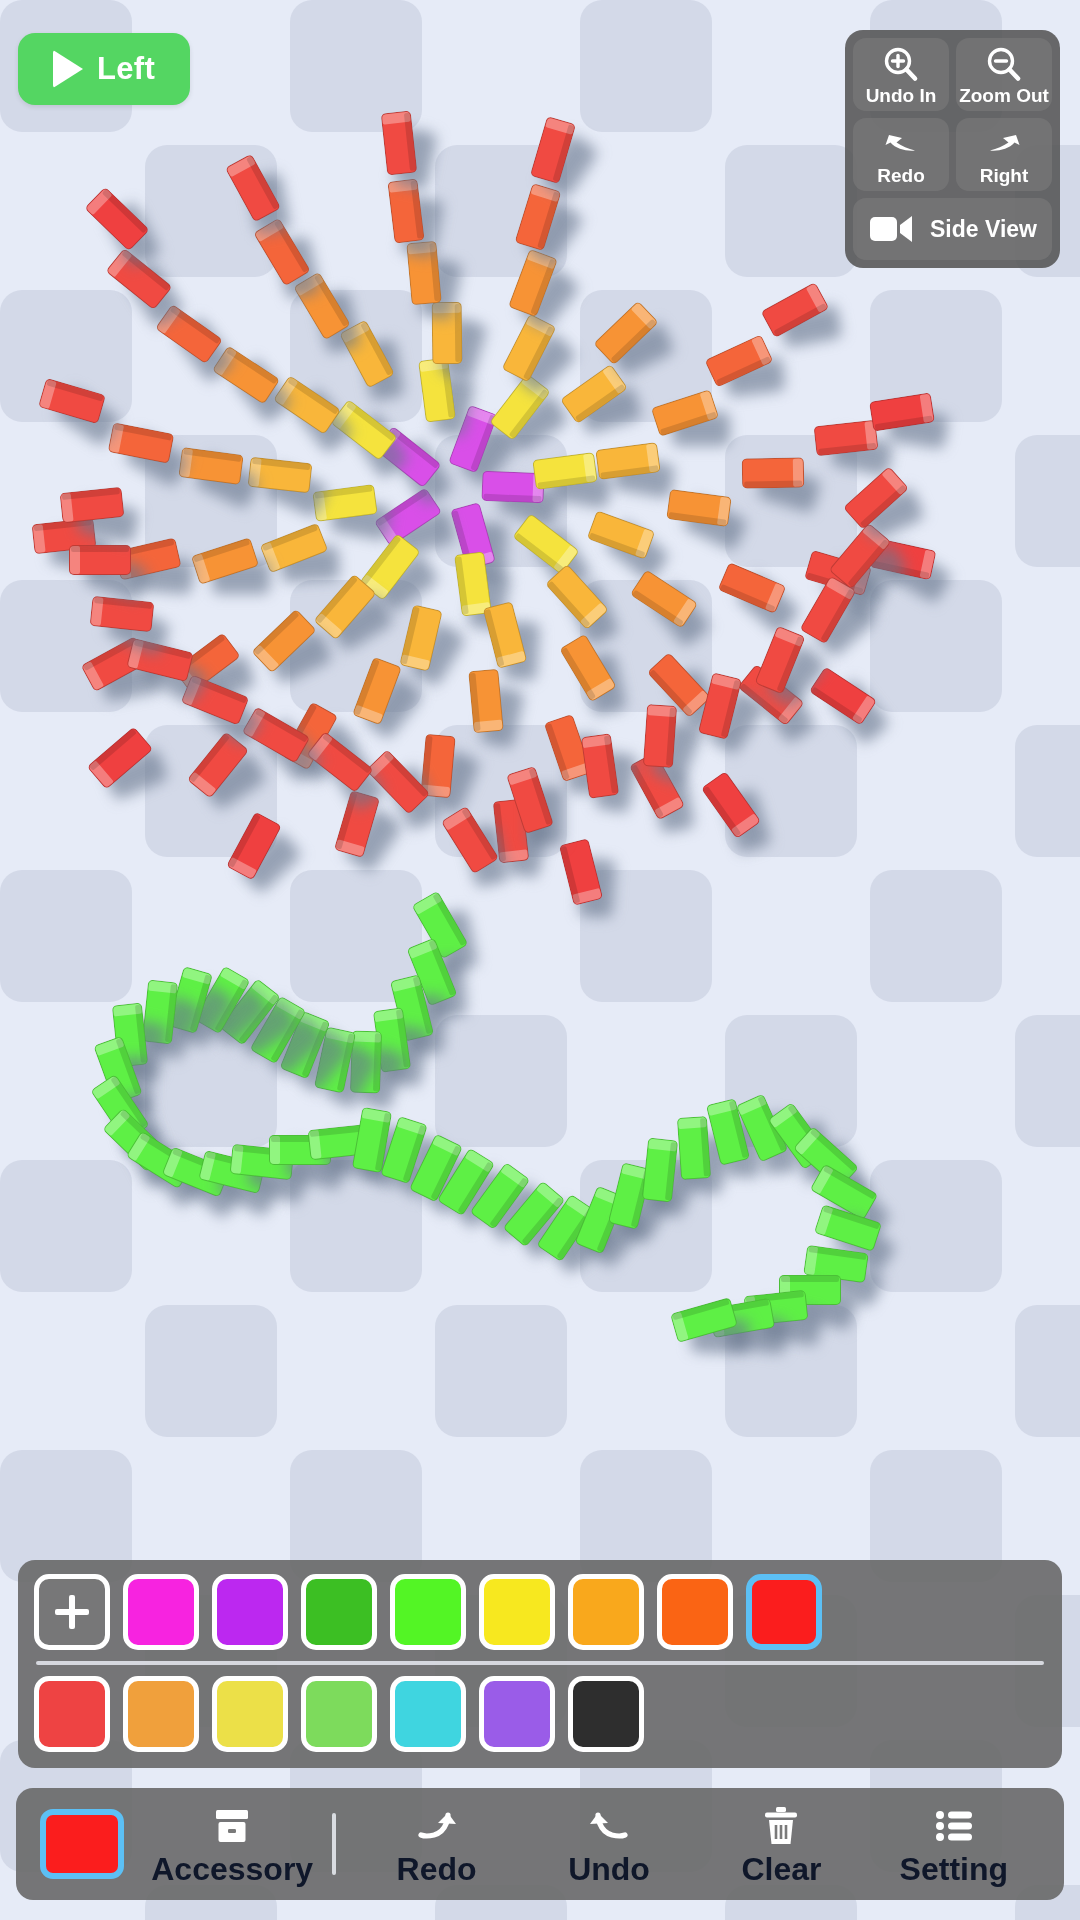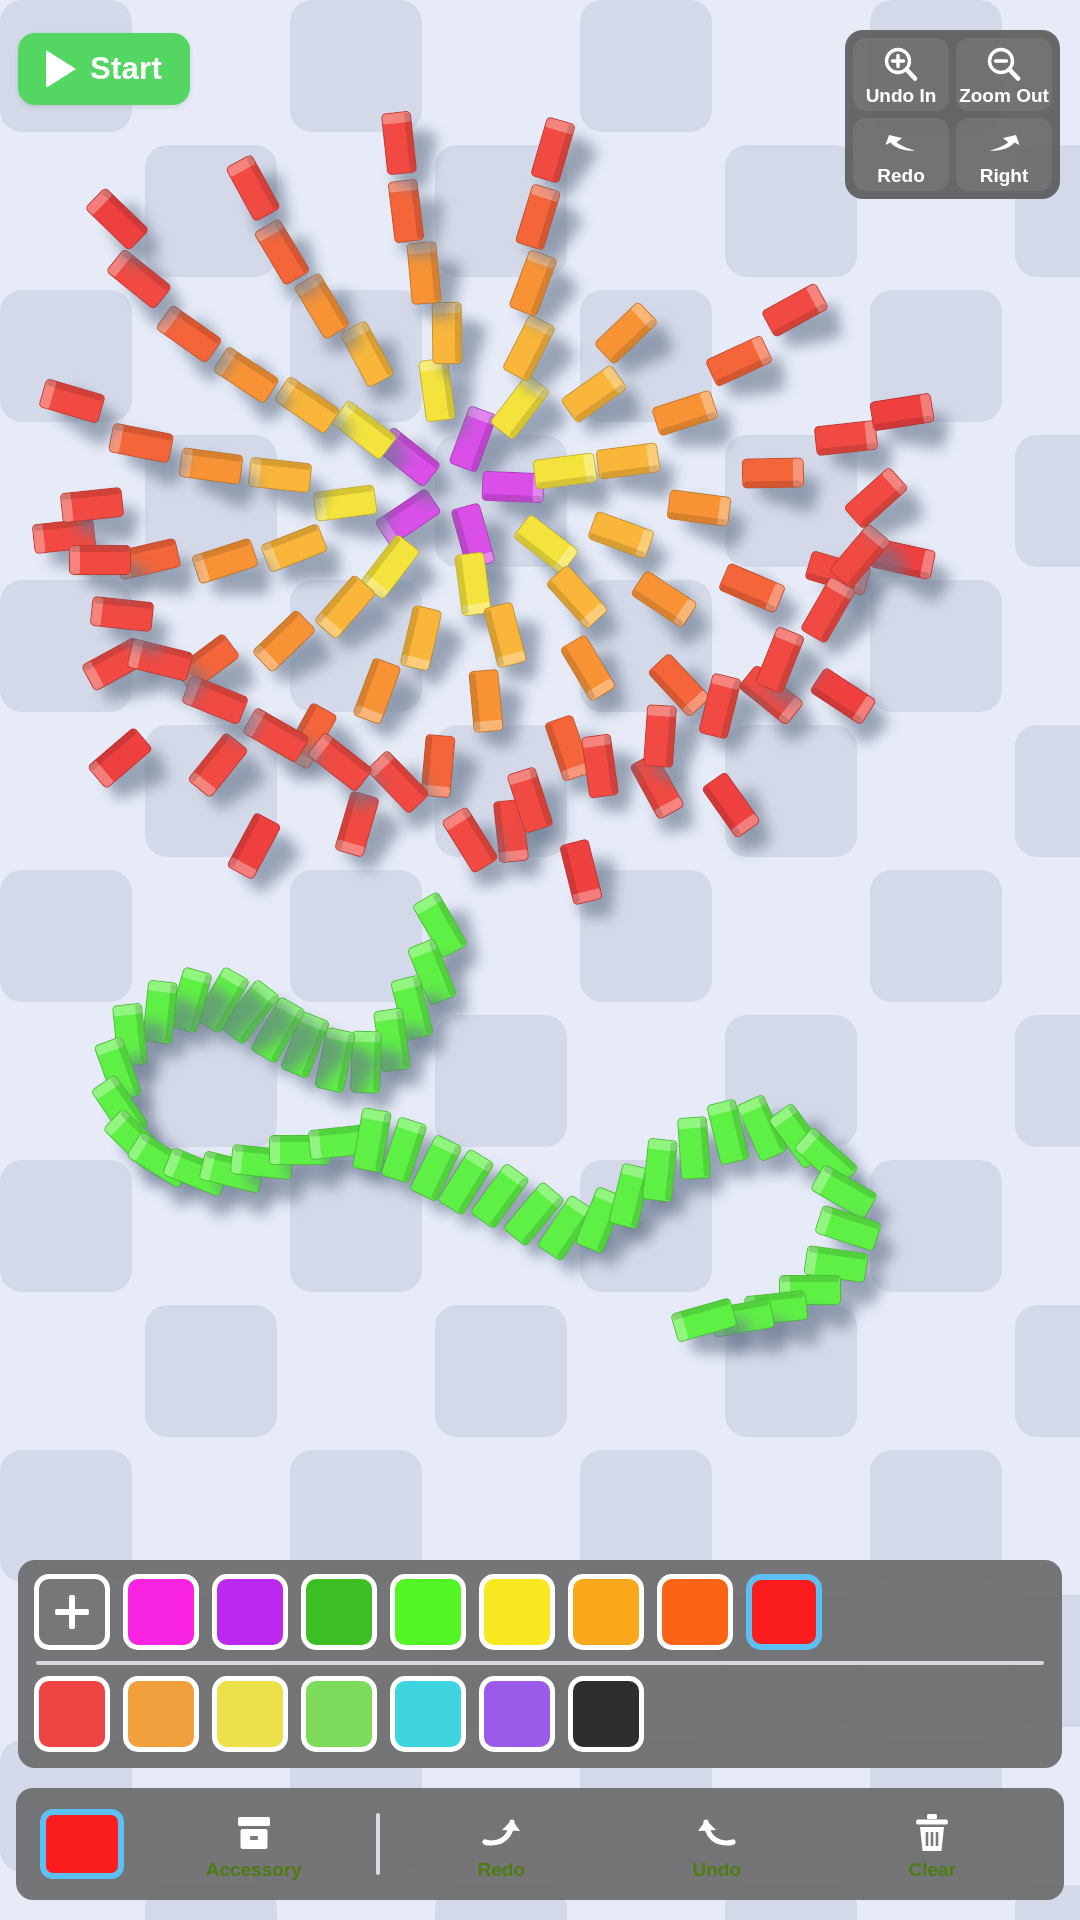--- a/index.html
+++ b/index.html
@@ -140,21 +140,21 @@
     display:flex; align-items:center;
     padding:0 24px;
   }
   .tb {
     display:flex; flex-direction:column;
     align-items:center; justify-content:center;
     gap:4px;
     flex:1;
     height:100%;
   }
-  .tb .tl { color:#4d7c0f; font-size:19px; font-weight:bold; line-height:1; }
+  .tb .tl { color:#0f172a; font-size:32px; font-weight:bold; line-height:1; }
   .tb-ico { width:46px; height:46px; display:block; }
   #tb-color {
     width:84px; height:70px;
     border-radius:13px;
     border:6px solid #5cc0f5;
     background:#fb1d1d;
     flex:0 0 auto;
     margin-right:22px;
   }
   .tb-div {
@@ -1054,21 +1054,21 @@
       <div class="dom" style="left:689px;top:1289px;transform:rotate(-106deg)">
         <div class="face" style="background:#5ef045"></div>
         <div class="top"></div>
         <div class="side"></div>
       </div>
     </div>
 </div>
 
 <div id="start-btn">
   <div class="tri"></div>
-  <div class="lbl">Start</div>
+  <div class="lbl">Left</div>
 </div>
 
 <div id="cam-panel">
 
   <div class="cam-btn">
     <svg class="cam-ico" viewBox="0 0 40 40">
       <circle cx="17" cy="16" r="11.5" fill="none" stroke="#fff" stroke-width="3.4"></circle>
       <line x1="17" y1="10.5" x2="17" y2="21.5" stroke="#fff" stroke-width="3.4" stroke-linecap="round"></line>
       <line x1="11.5" y1="16" x2="22.5" y2="16" stroke="#fff" stroke-width="3.4" stroke-linecap="round"></line>
       <line x1="25.5" y1="24.5" x2="34" y2="33.5" stroke="#fff" stroke-width="4.6" stroke-linecap="round"></line>
@@ -1092,20 +1092,27 @@
     <div class="cl">Redo</div>
   </div>
 
   <div class="cam-btn">
     <svg class="cam-ico" viewBox="0 0 40 40">
       <path d="M32 10 L19 13 L24.5 17.5 C19 21 13 24 6 25.5 C14 26.5 25 24 30.5 17.5 L35.5 20 Z" fill="#fff"></path>
     </svg>
     <div class="cl">Right</div>
   </div>
 
+  <div class="cam-btn wide">
+    <svg class="cam-ico" viewBox="0 0 48 34">
+      <rect x="2" y="5" width="27" height="24" rx="5" fill="#fff"></rect>
+      <path d="M32 13 L44 4 L44 30 L32 21 Z" fill="#fff"></path>
+    </svg>
+    <div class="cl">Side View</div>
+  </div>
 </div>
 
 <div id="palette">
   <div class="pal-row" id="pal-row1">
       <div class="sw add"></div>
       <div class="sw" style="background:#f723e0"></div>
       <div class="sw" style="background:#bc28f0"></div>
       <div class="sw" style="background:#3cbf23"></div>
       <div class="sw" style="background:#53f525"></div>
       <div class="sw" style="background:#f7e81f"></div>
@@ -1161,13 +1168,24 @@
       <rect x="18" y="4" width="10" height="5" rx="1.6" fill="#fff"></rect>
       <rect x="7" y="9.5" width="32" height="5" rx="2" fill="#fff"></rect>
       <path d="M11 17 L35 17 L32.5 41 L13.5 41 Z" fill="#fff"></path>
       <line x1="18" y1="22" x2="18" y2="36" stroke="#7a7a7a" stroke-width="2.6"></line>
       <line x1="23" y1="22" x2="23" y2="36" stroke="#7a7a7a" stroke-width="2.6"></line>
       <line x1="28" y1="22" x2="28" y2="36" stroke="#7a7a7a" stroke-width="2.6"></line>
     </svg>
     <div class="tl">Clear</div>
   </div>
 
+  <div class="tb">
+    <svg class="tb-ico" viewBox="0 0 46 46">
+      <circle cx="9" cy="12" r="4" fill="#fff"></circle>
+      <circle cx="9" cy="23" r="4" fill="#fff"></circle>
+      <circle cx="9" cy="34" r="4" fill="#fff"></circle>
+      <rect x="17" y="8.5" width="24" height="7" rx="3.5" fill="#fff"></rect>
+      <rect x="17" y="19.5" width="24" height="7" rx="3.5" fill="#fff"></rect>
+      <rect x="17" y="30.5" width="24" height="7" rx="3.5" fill="#fff"></rect>
+    </svg>
+    <div class="tl">Setting</div>
+  </div>
 </div>
 
 </body></html>

